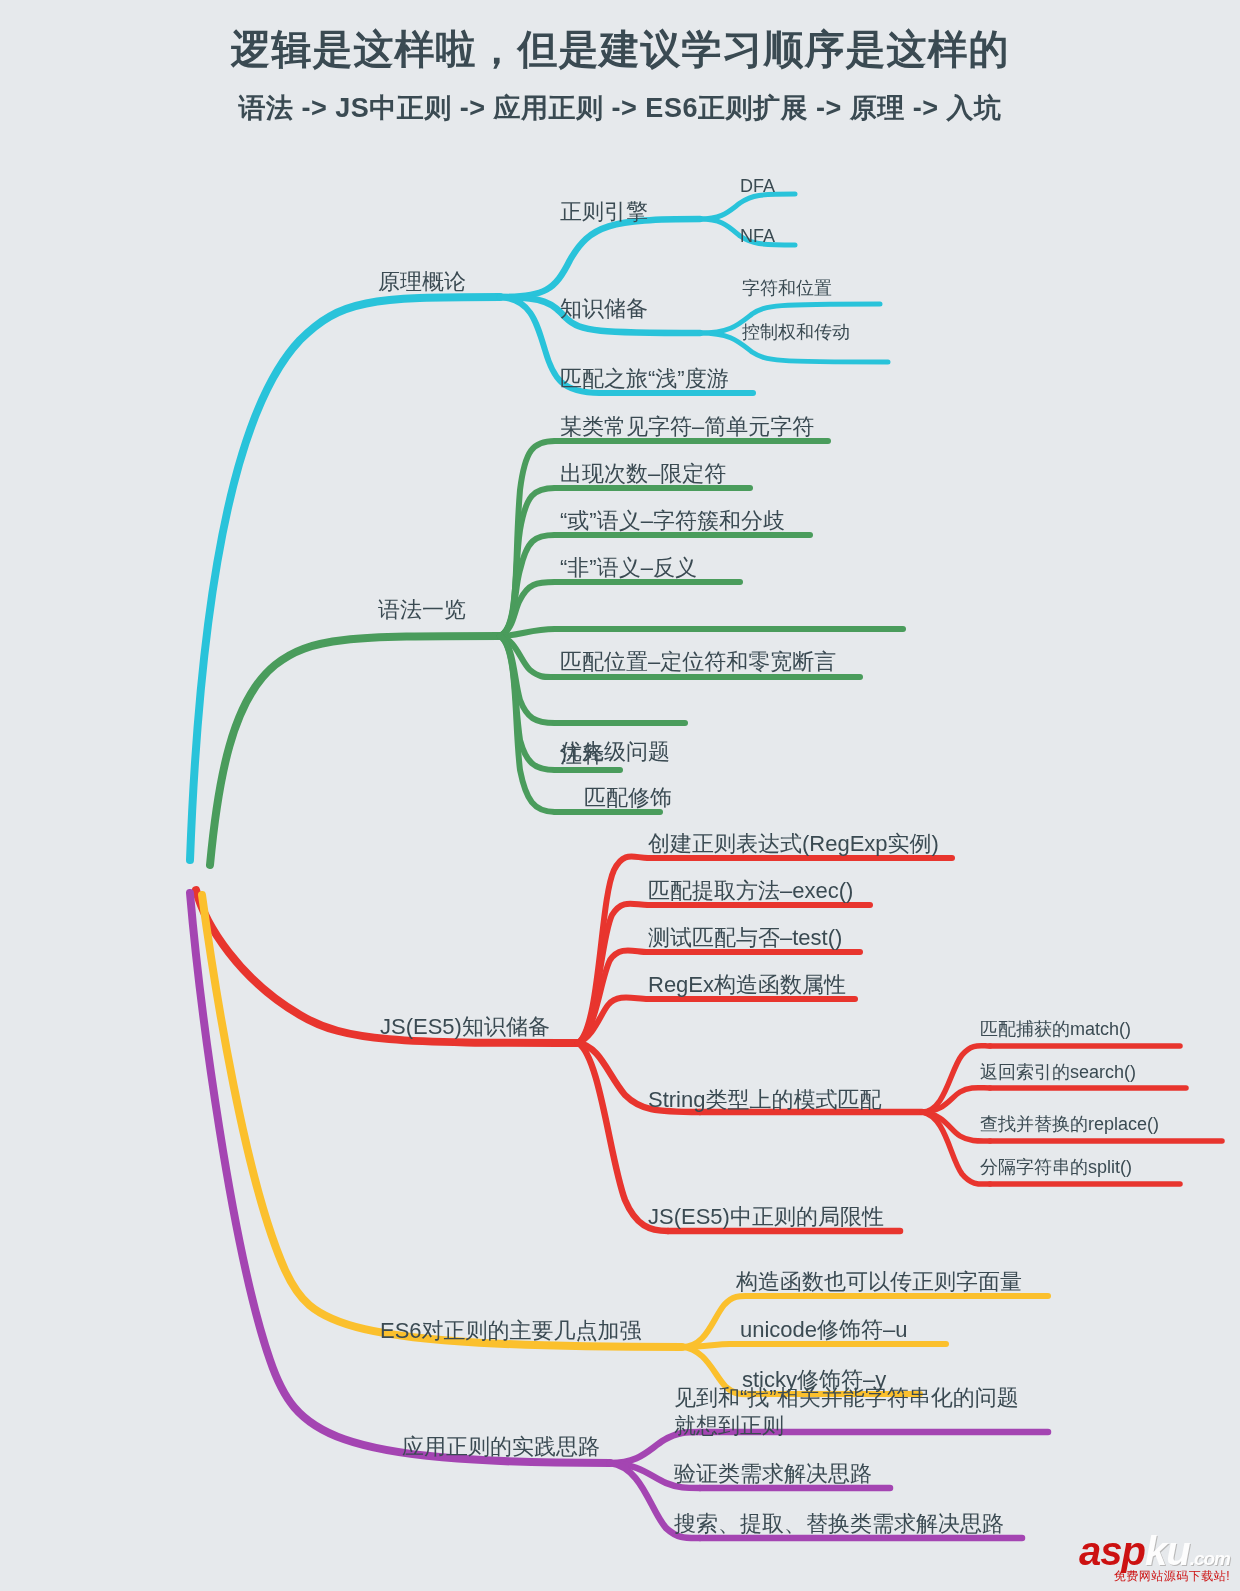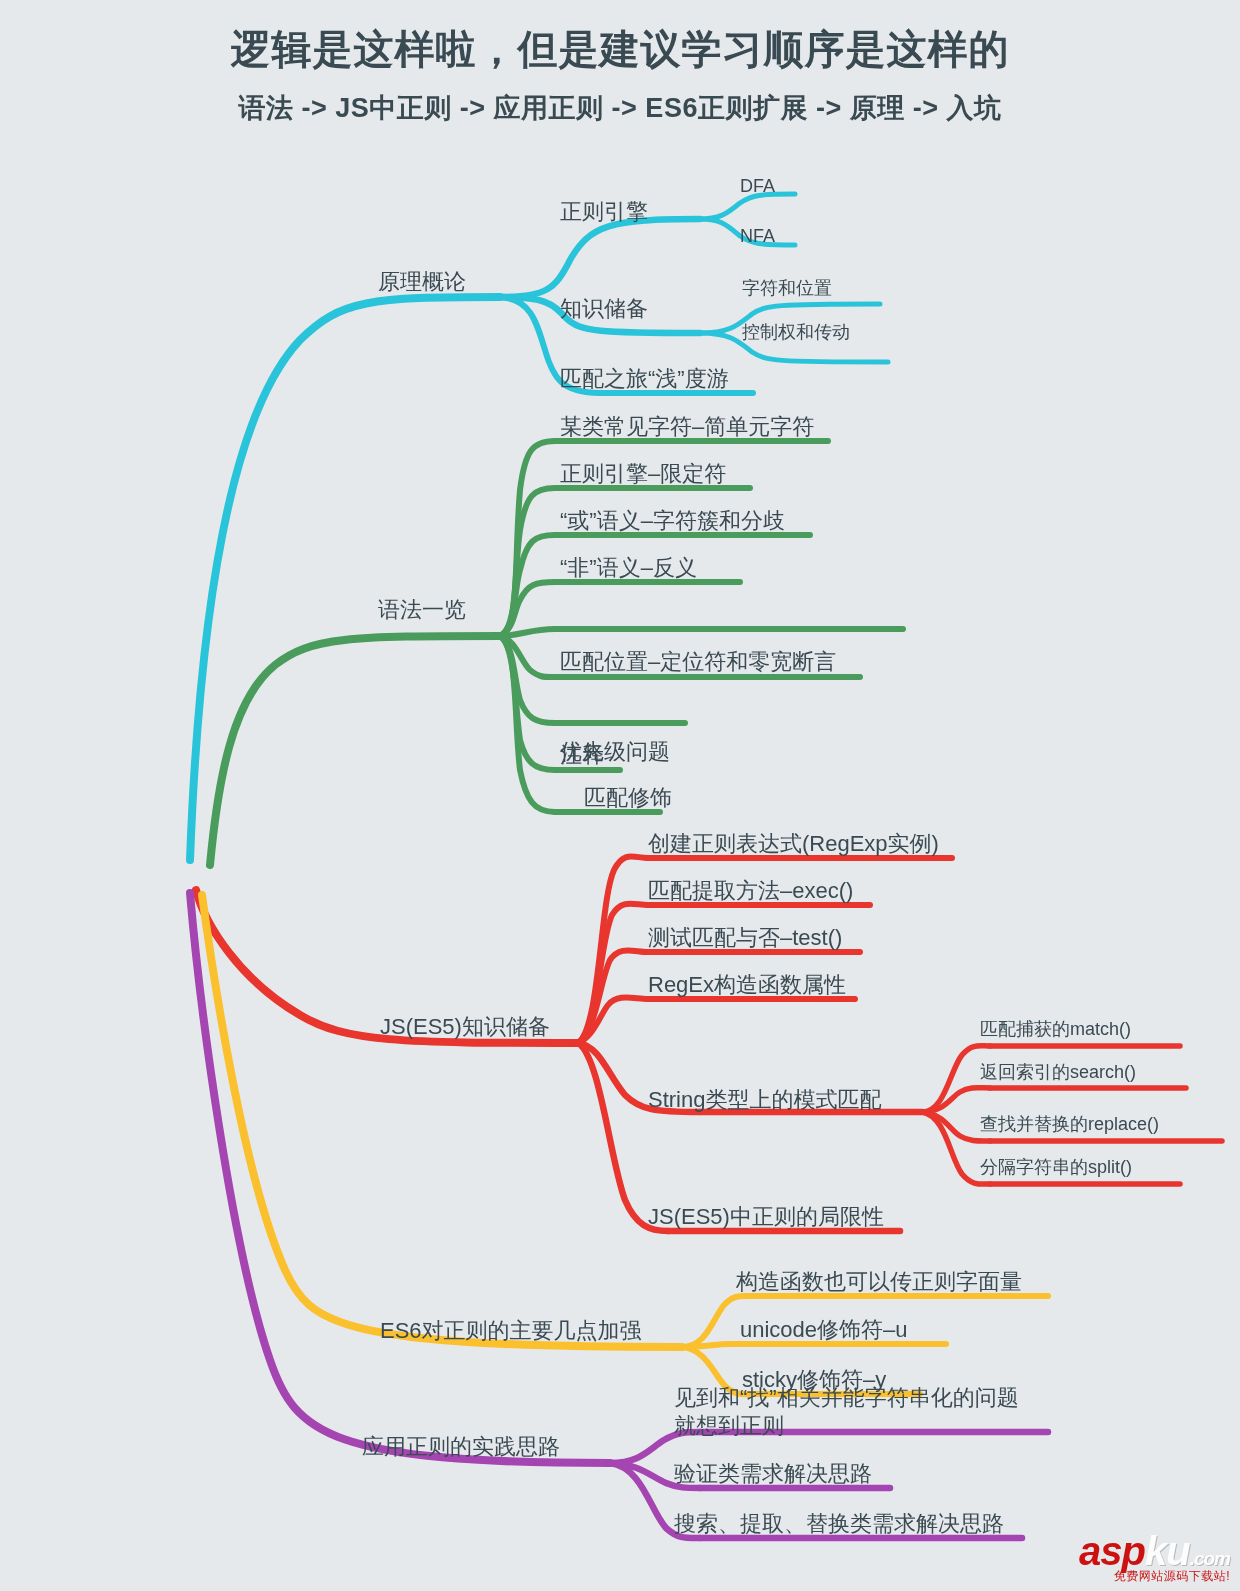--- a/index.html
+++ b/index.html
@@ -195,21 +195,21 @@
   <div class="node-label lvl2" style="left:560px; top:198px;">正则引擎</div>
   <div class="node-label lvl3" style="left:740px; top:175px;">DFA</div>
   <div class="node-label lvl3" style="left:740px; top:225px;">NFA</div>
   <div class="node-label lvl2" style="left:560px; top:295px;">知识储备</div>
   <div class="node-label lvl3" style="left:742px; top:277px;">字符和位置</div>
   <div class="node-label lvl3" style="left:742px; top:321px;">控制权和传动</div>
   <div class="node-label lvl2" style="left:560px; top:365px;">匹配之旅“浅”度游</div>
 
   <div class="node-label lvl1" style="left:378px; top:596px;">语法一览</div>
   <div class="node-label lvl2" style="left:560px; top:413px;">某类常见字符–简单元字符</div>
-  <div class="node-label lvl2" style="left:560px; top:460px;">正则引擎–限定符</div>
+  <div class="node-label lvl2" style="left:560px; top:460px;">出现次数–限定符</div>
   <div class="node-label lvl2" style="left:560px; top:507px;">“或”语义–字符簇和分歧</div>
   <div class="node-label lvl2" style="left:560px; top:554px;">“非”语义–反义</div>
   <div class="node-label lvl2" style="left:560px; top:648px;">匹配位置–定位符和零宽断言</div>
   <div class="node-label lvl2" style="left:560px; top:694px;margin-top:44px;">优先级问题</div>
   <div class="node-label lvl2" style="left:560px; top:741px;">注释</div>
   <div class="node-label lvl2" style="left:560px; top:784px;margin-left:24px;">匹配修饰</div>
 
   <div class="node-label lvl1" style="left:380px; top:1013px;">JS(ES5)知识储备</div>
   <div class="node-label lvl2" style="left:648px; top:830px;">创建正则表达式(RegExp实例)</div>
   <div class="node-label lvl2" style="left:648px; top:877px;">匹配提取方法–exec()</div>
@@ -220,21 +220,21 @@
   <div class="node-label lvl3" style="left:980px; top:1061px;">返回索引的search()</div>
   <div class="node-label lvl3" style="left:980px; top:1113px;">查找并替换的replace()</div>
   <div class="node-label lvl3" style="left:980px; top:1156px;">分隔字符串的split()</div>
   <div class="node-label lvl2" style="left:648px; top:1203px;">JS(ES5)中正则的局限性</div>
 
   <div class="node-label lvl1" style="left:380px; top:1317px;">ES6对正则的主要几点加强</div>
   <div class="node-label lvl2" style="left:736px; top:1268px;">构造函数也可以传正则字面量</div>
   <div class="node-label lvl2" style="left:740px; top:1316px;">unicode修饰符–u</div>
   <div class="node-label lvl2" style="left:742px; top:1366px;">sticky修饰符–y</div>
 
-  <div class="node-label lvl1" style="left:362px; top:1433px;">应用正则的实践思路</div>
+  <div class="node-label lvl1" style="left:402px; top:1433px;">应用正则的实践思路</div>
   <div class="node-label lvl2" style="left:674px; top:1384px;">见到和“找”相关并能字符串化的问题
 就想到正则</div>
   <div class="node-label lvl2" style="left:674px; top:1460px;">验证类需求解决思路</div>
   <div class="node-label lvl2" style="left:674px; top:1510px;">搜索、提取、替换类需求解决思路</div>
 
   <div id="watermark">
     <div id="wm-logo"><span id="wm-asp">asp</span><span id="wm-ku">ku</span><span id="wm-com">.com</span></div>
     <div id="wm-sub">免费网站源码下载站!</div>
   </div>
 

